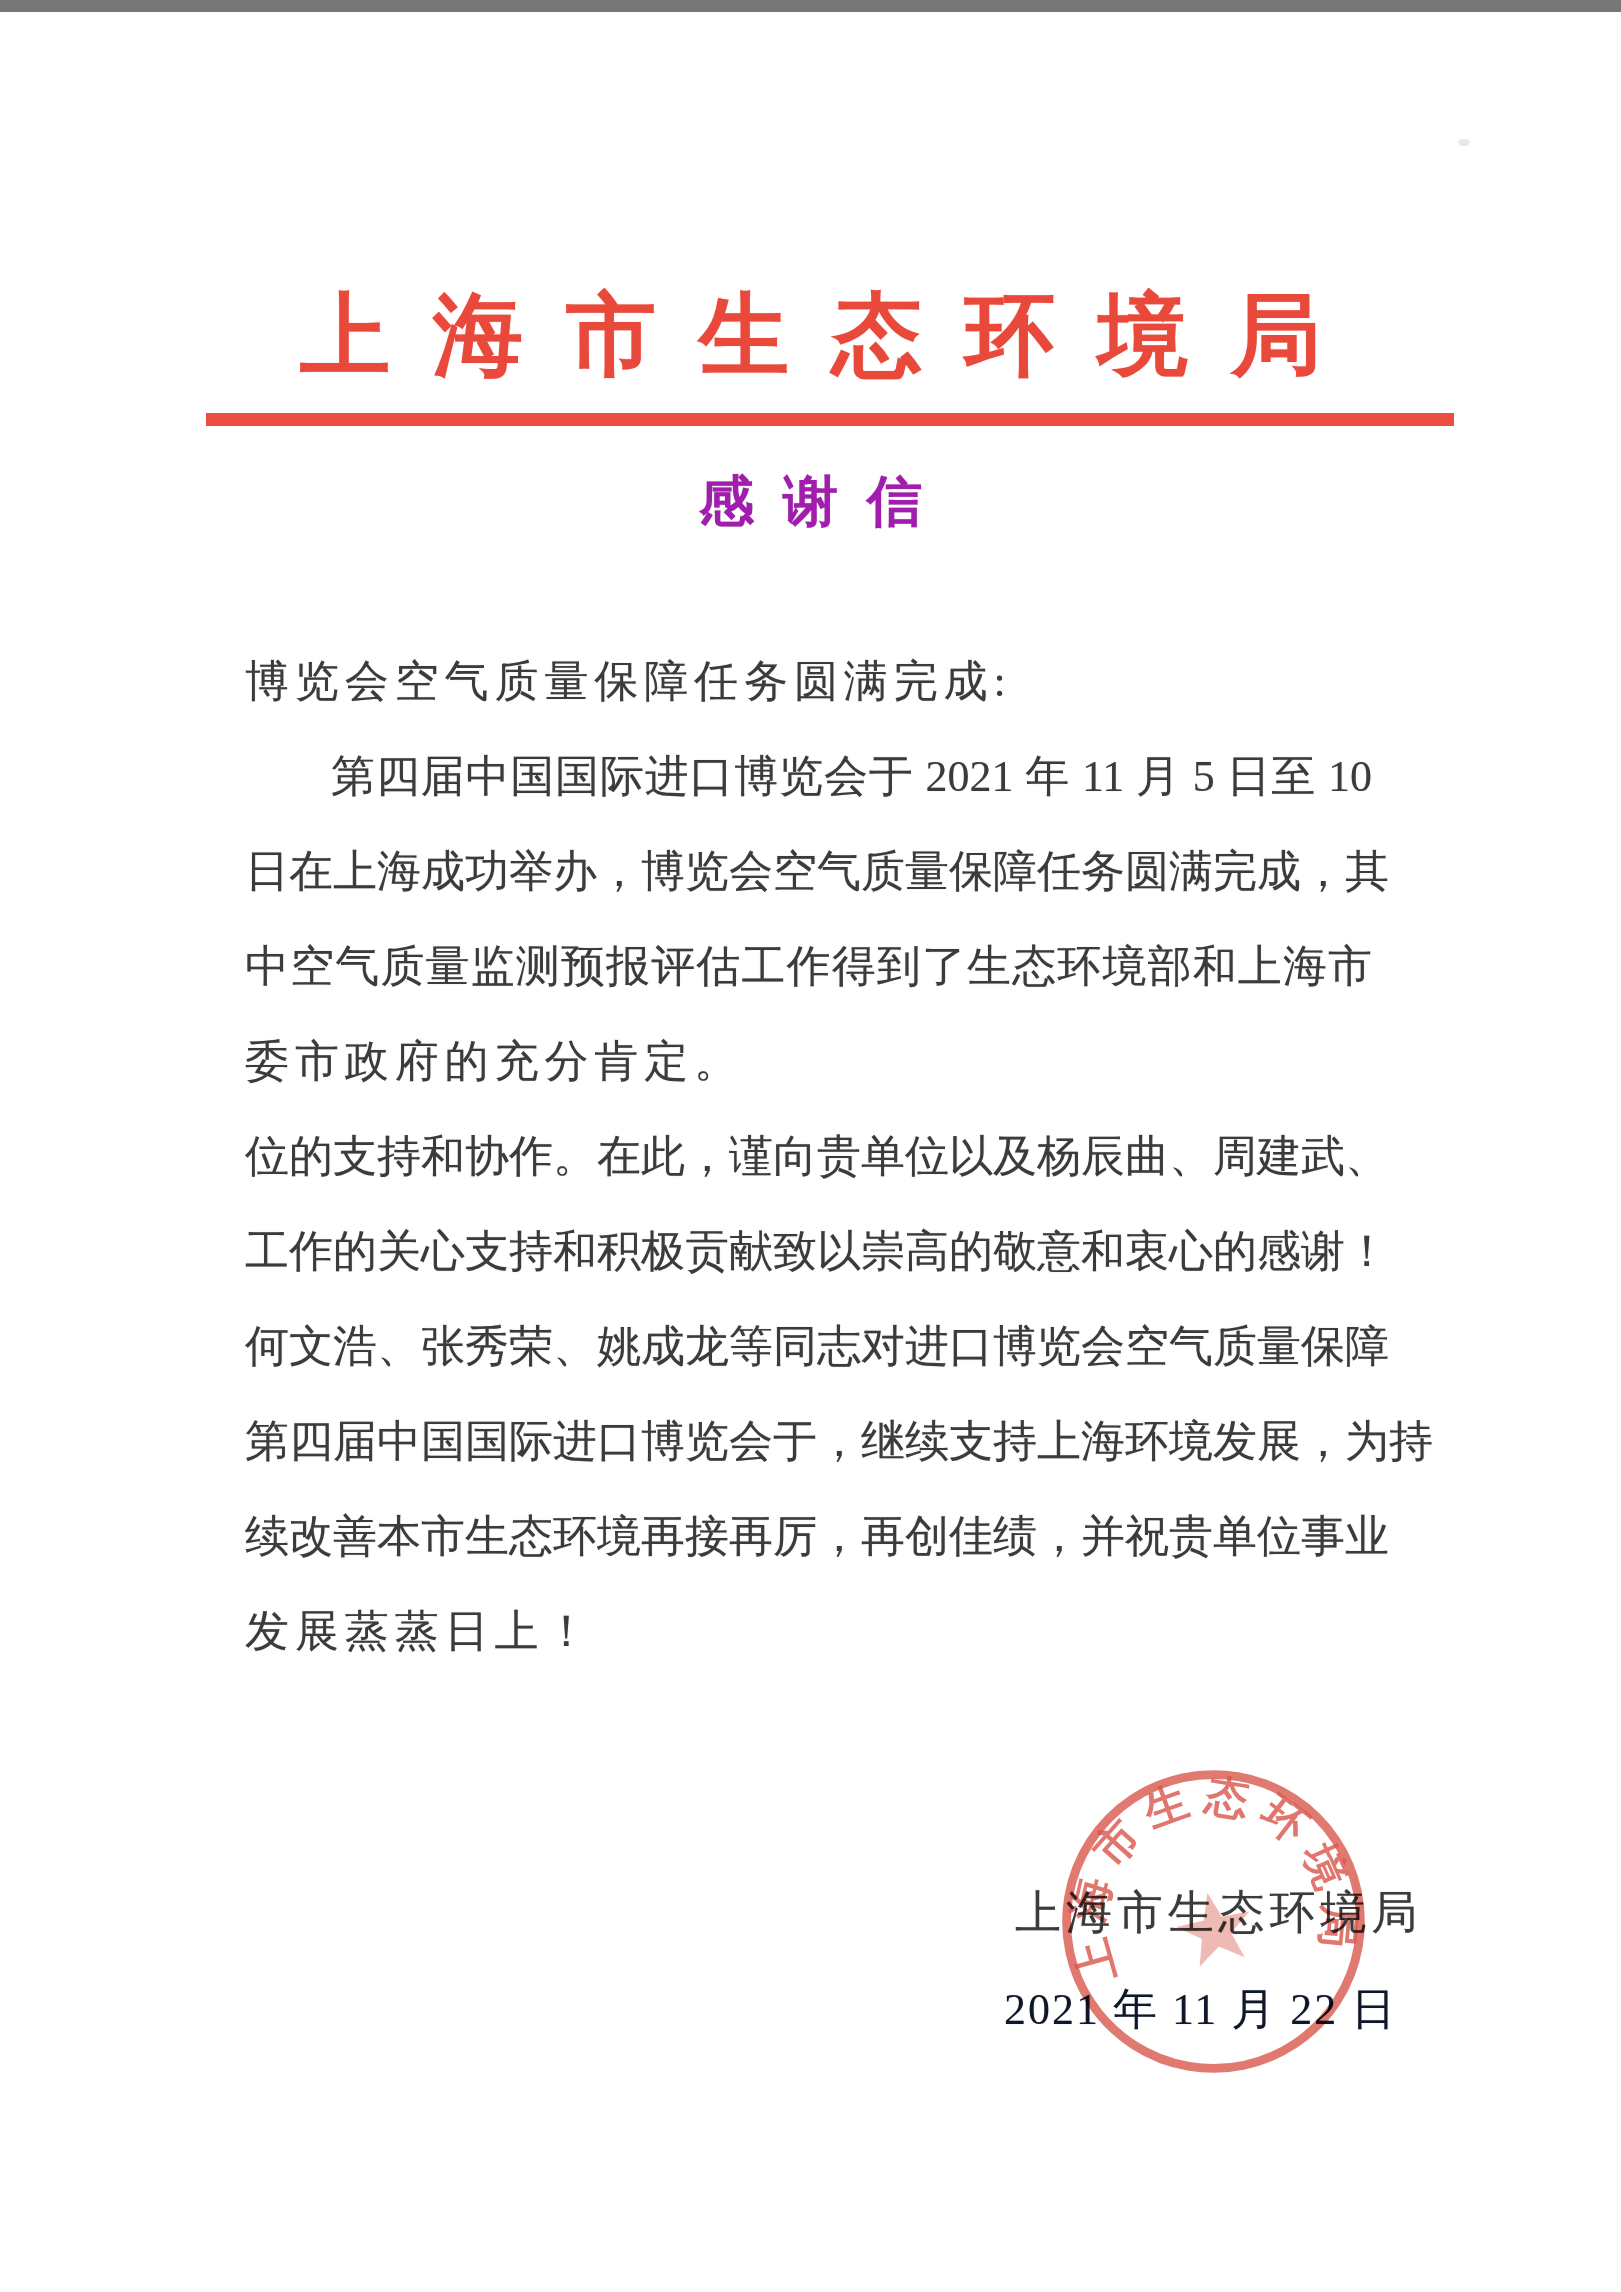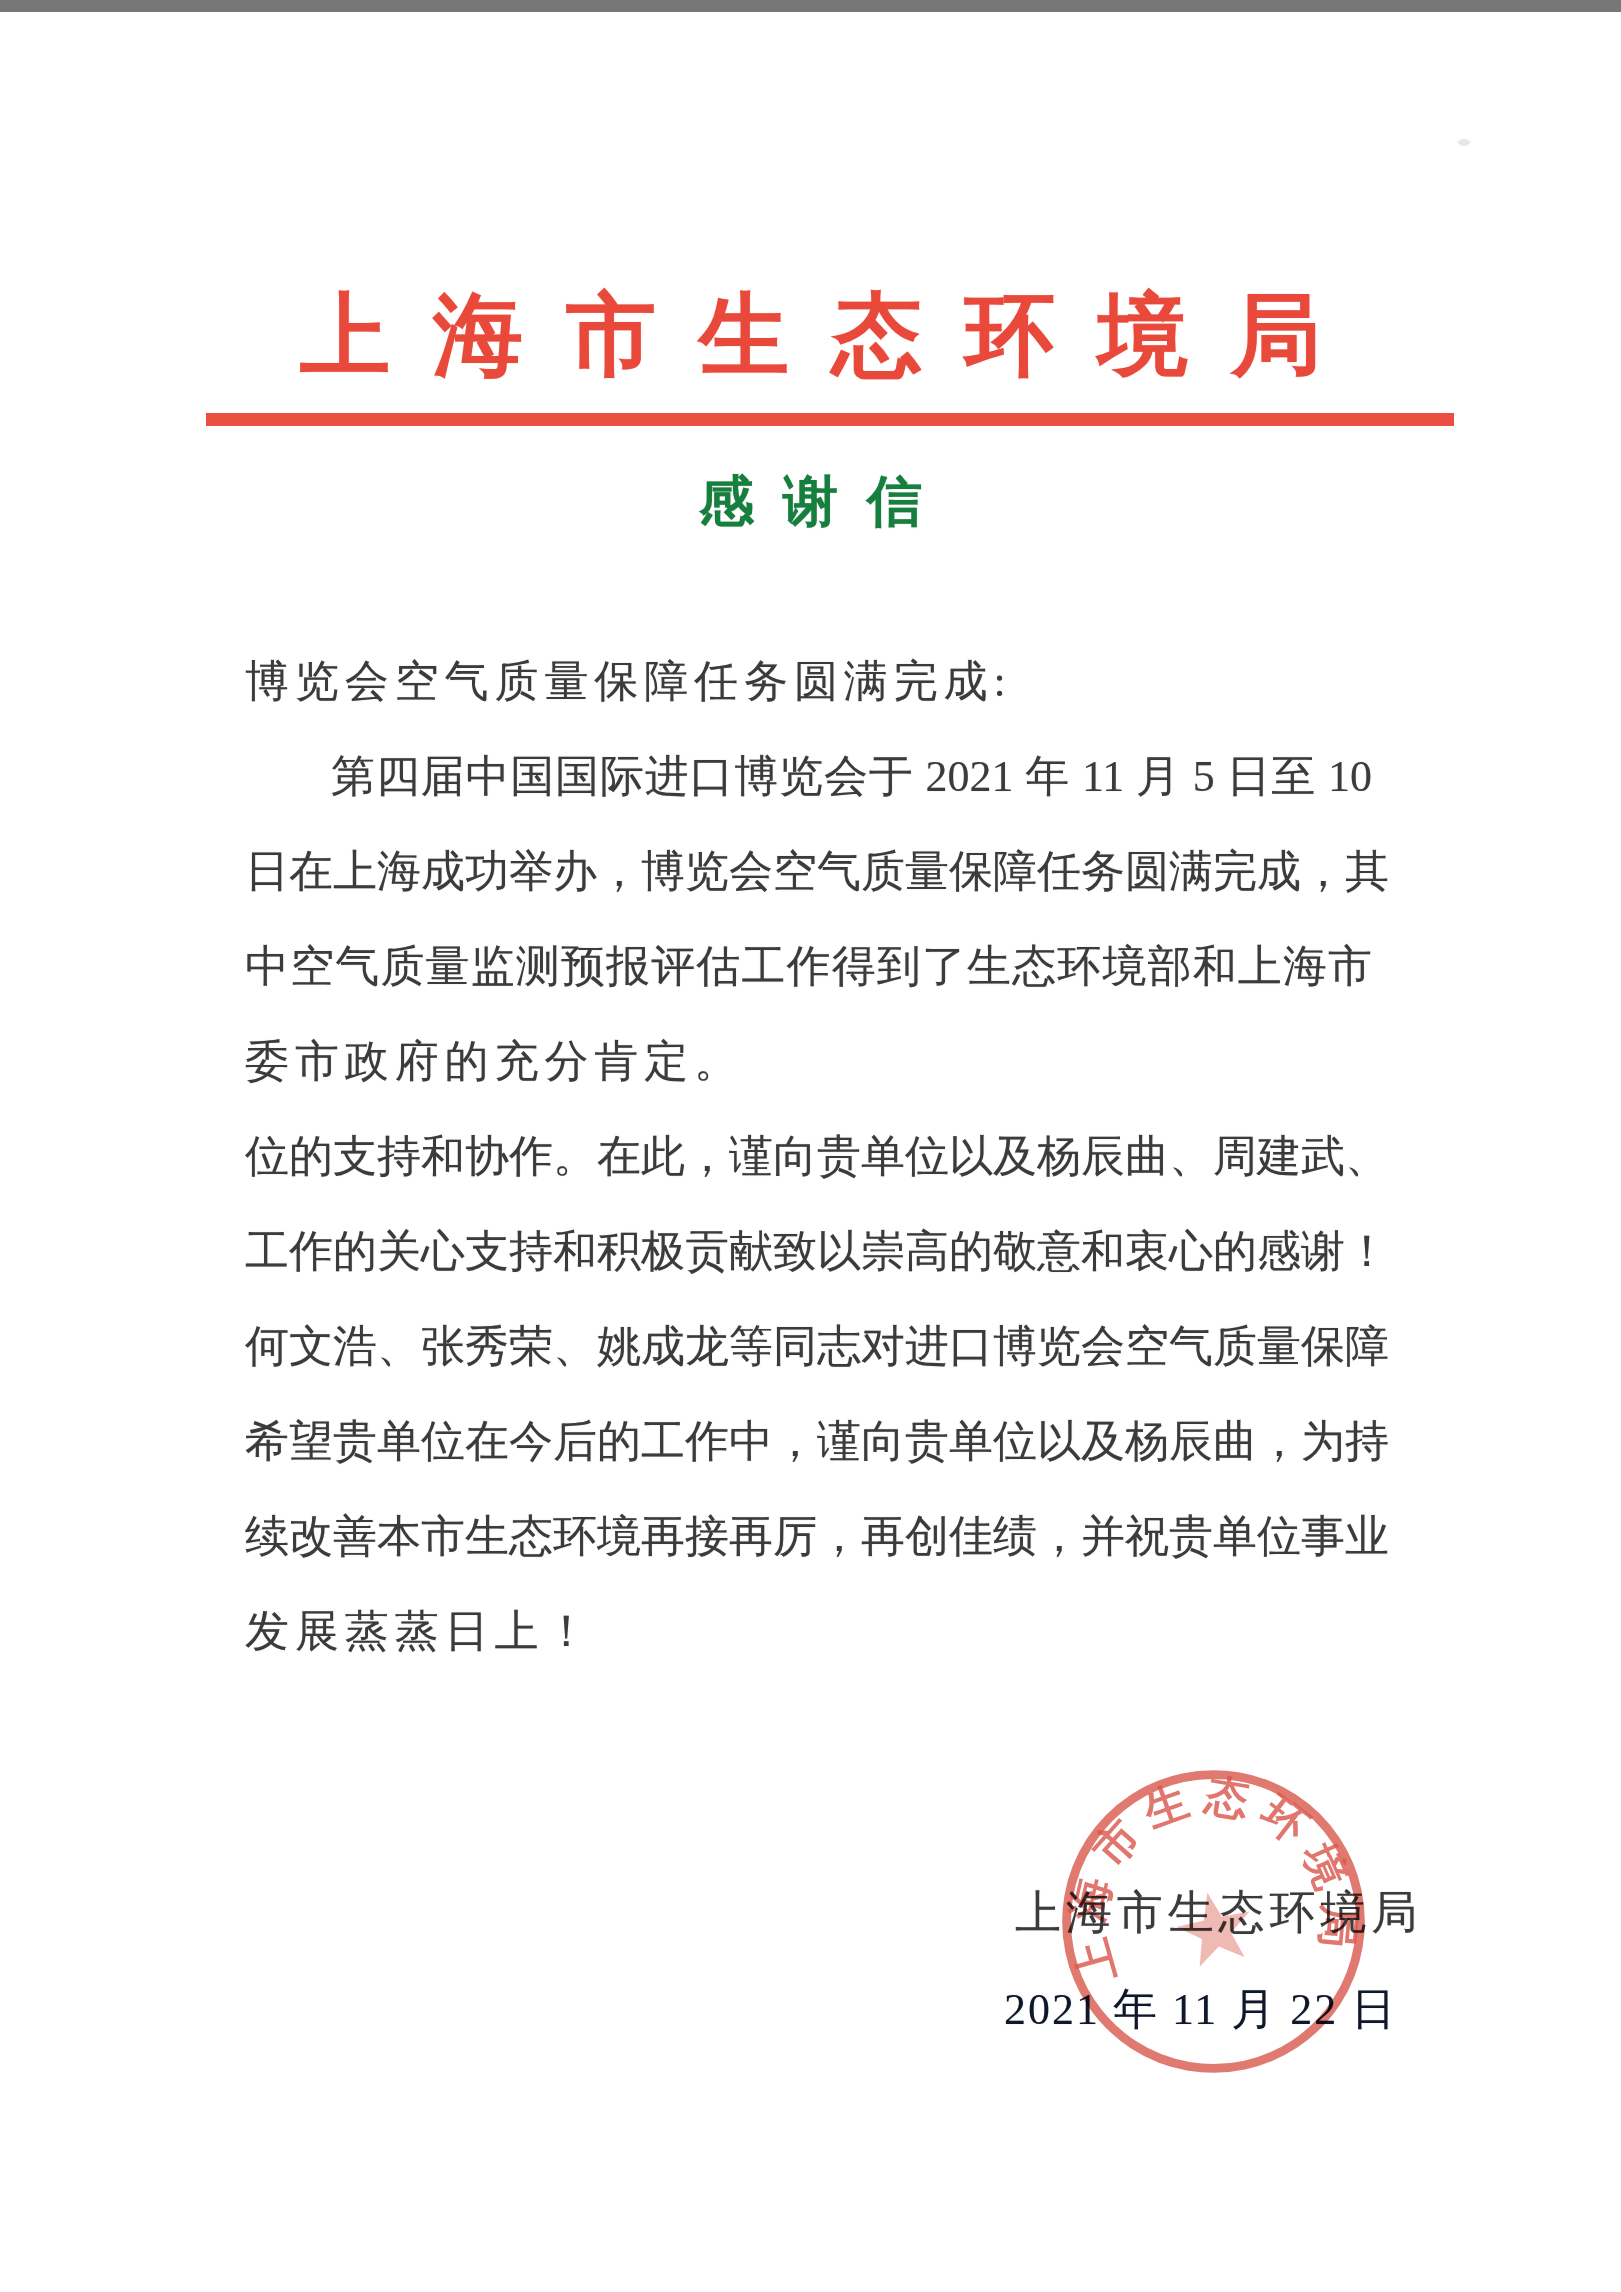--- a/index.html
+++ b/index.html
@@ -28,21 +28,21 @@
     top: 401px; left: 206px;
     width: 1248px; height: 12.7px;
     background: #ea4f41;
   }
   .letter-title {
     position: absolute;
     top: 453px; left: 0; right: 0;
     text-align: center;
     font-size: 55px;
     font-weight: bold;
-    color: #15803d;
+    color: #a21caf;
     letter-spacing: 29px;
     text-indent: 29px;
     text-shadow: 0 0 1px rgba(0,0,0,.35);
   }
   .body-block {
     position: absolute;
     top: 622px; left: 245px;
     width: 1127px;
     color: #3b3b3b;
     font-size: 44px;
@@ -118,21 +118,21 @@
 
   <div class="body-block">
     <div class="line no-just">博览会空气质量保障任务圆满完成:</div>
     <div class="line indent">第四届中国国际进口博览会于 2021 年 11 月 5 日至 10</div>
     <div class="line">日在上海成功举办，博览会空气质量保障任务圆满完成，其</div>
     <div class="line">中空气质量监测预报评估工作得到了生态环境部和上海市</div>
     <div class="line no-just">委市政府的充分肯定。</div>
     <div class="line">位的支持和协作。在此，谨向贵单位以及杨辰曲、周建武、</div>
     <div class="line">工作的关心支持和积极贡献致以崇高的敬意和衷心的感谢！</div>
     <div class="line">何文浩、张秀荣、姚成龙等同志对进口博览会空气质量保障</div>
-    <div class="line">希望贵单位在今后的工作中，谨向贵单位以及杨辰曲，为持</div>
+    <div class="line">第四届中国国际进口博览会于，继续支持上海环境发展，为持</div>
     <div class="line">续改善本市生态环境再接再厉，再创佳绩，并祝贵单位事业</div>
     <div class="line no-just">发展蒸蒸日上！</div>
   </div>
 
   <div class="signature">上海市生态环境局</div>
 
   <div class="date">2021 年 11 月 22 日</div>
 
   <svg class="seal" viewBox="0 0 340 340" xmlns="http://www.w3.org/2000/svg">
     <circle cx="170" cy="170" r="150" fill="none" stroke="#d6493d" stroke-width="9" opacity="0.8"></circle>

